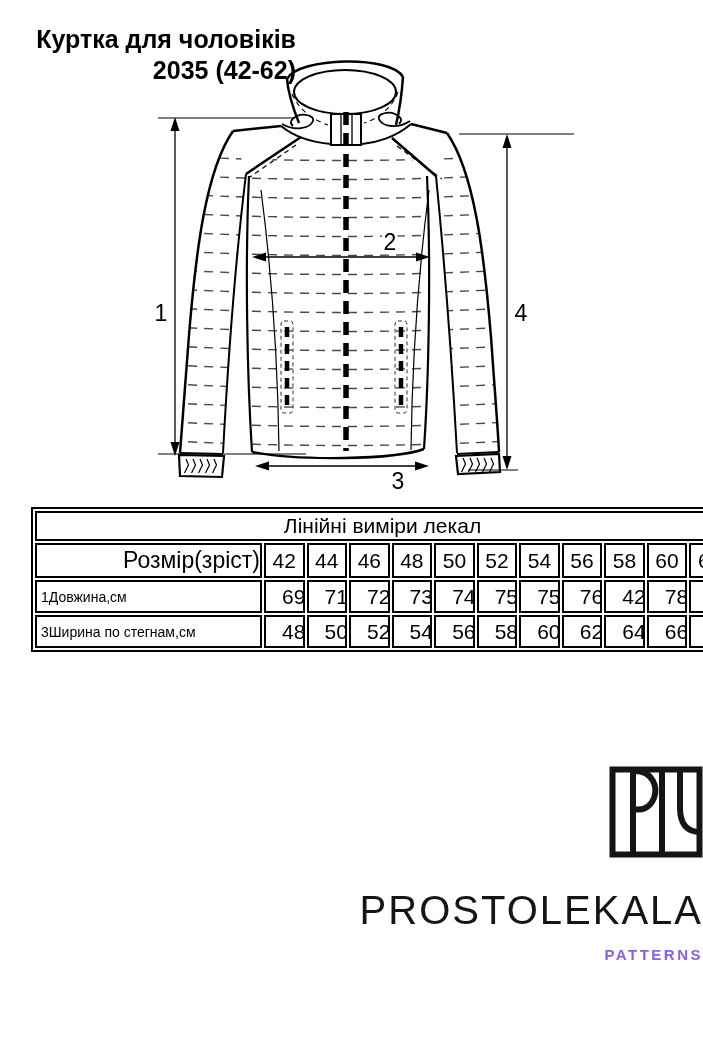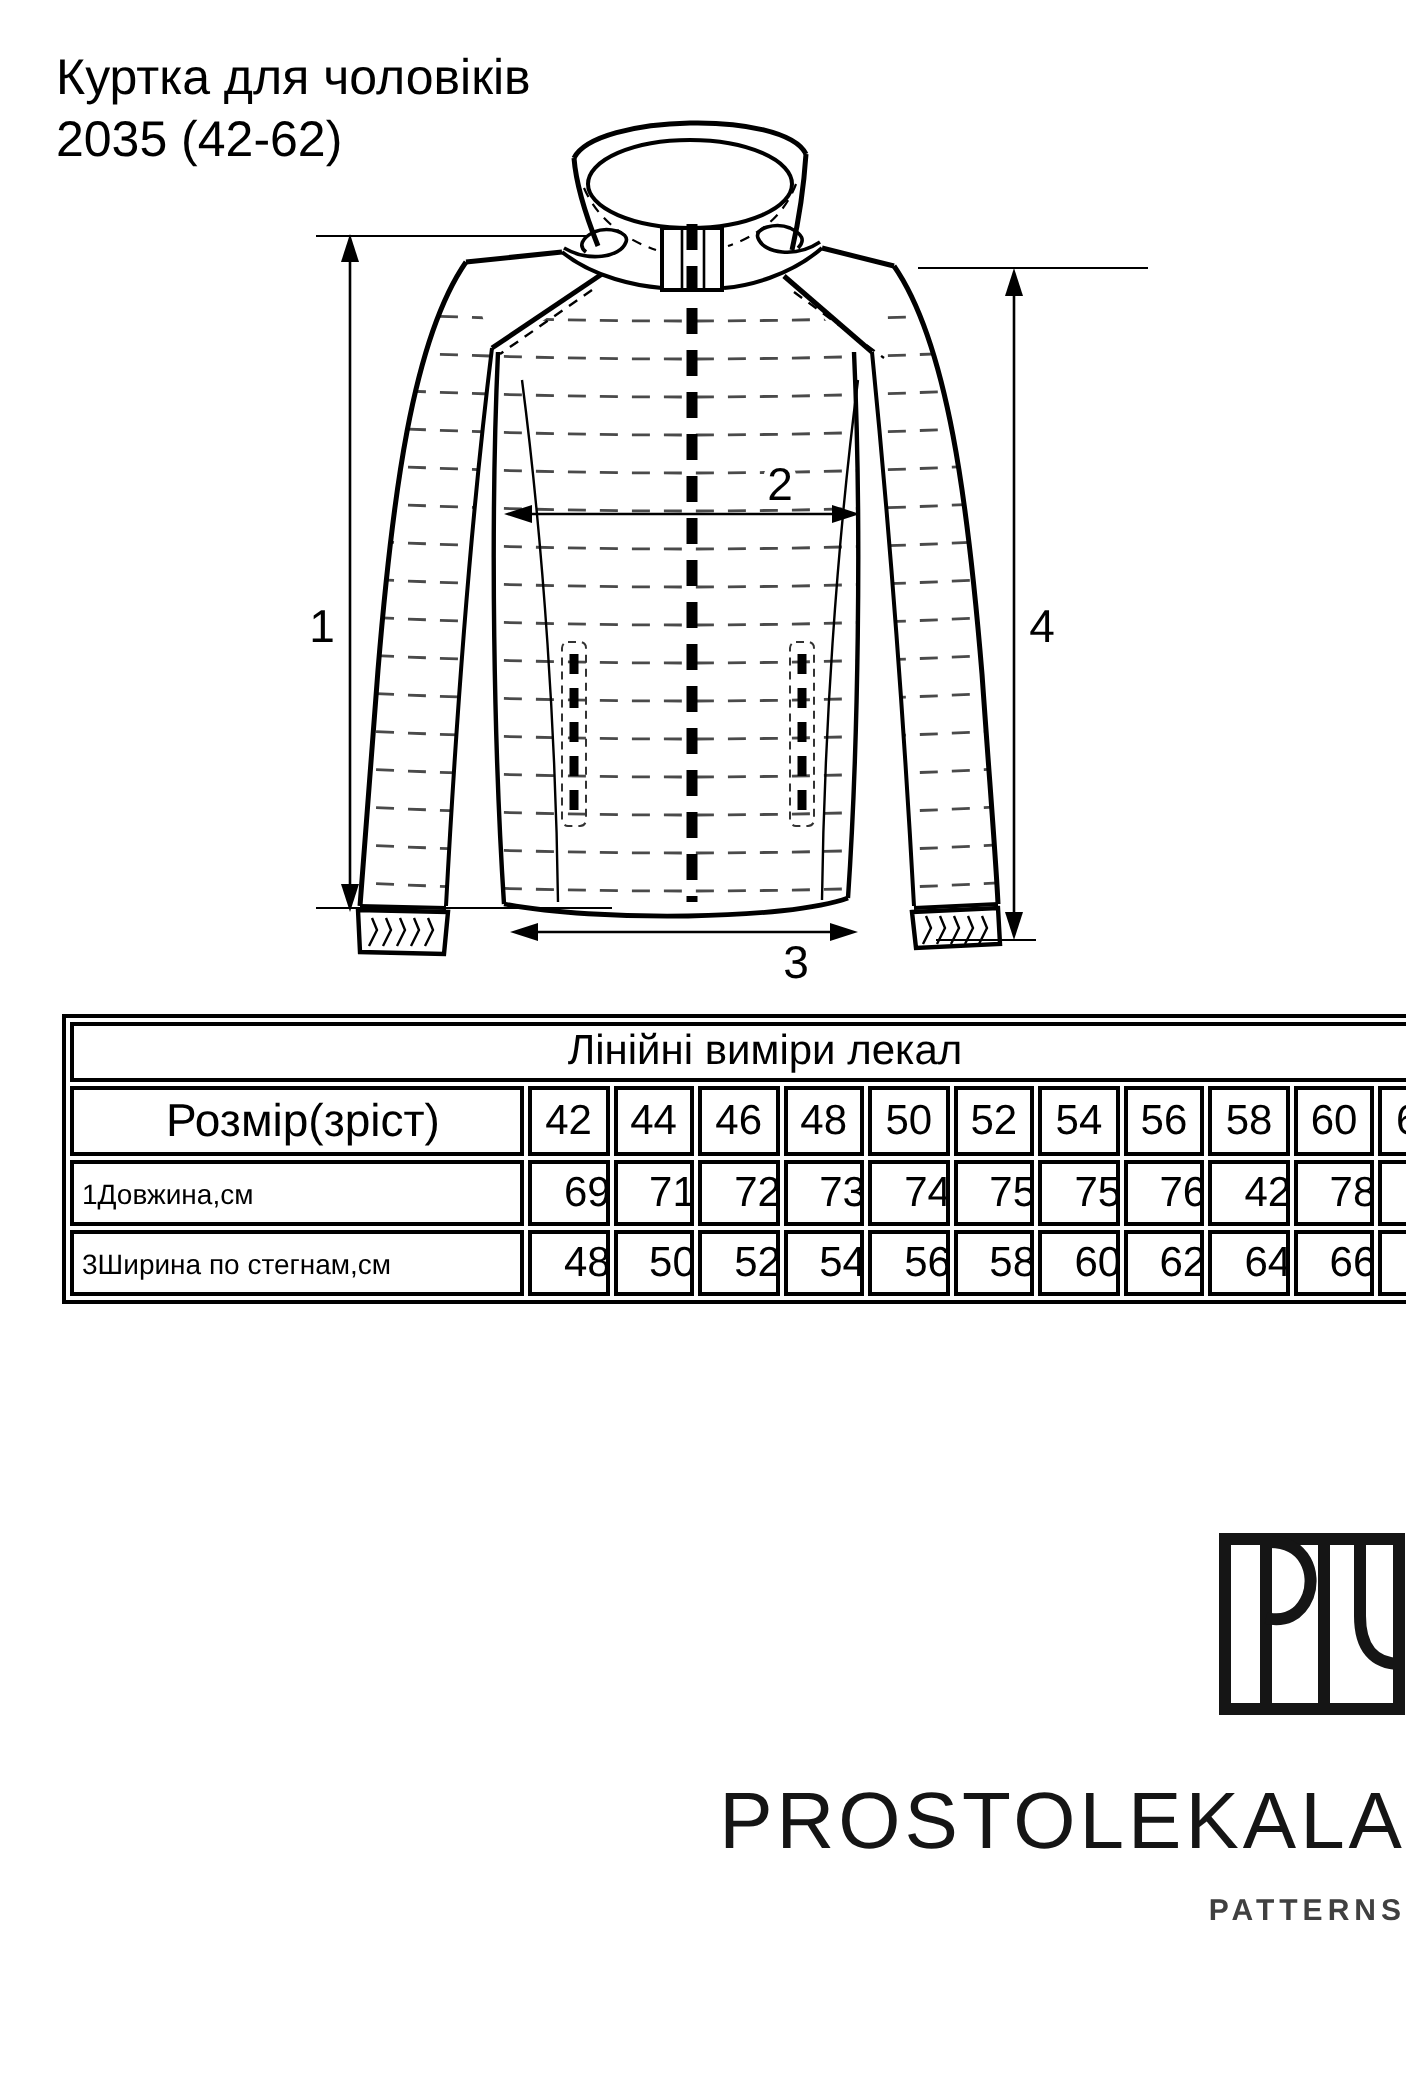--- a/index.html
+++ b/index.html
@@ -1,46 +1,46 @@
 <!DOCTYPE html>
 <html><head>
 <meta charset="utf-8">
 <style>
   html,body{margin:0;padding:0;}
   body{
     width:703px;height:1049px;position:relative;background:#ffffff;
     font-family:"Liberation Sans",sans-serif;color:#000;overflow:hidden;
   }
   .title-block{
-    position:absolute;left:28px;top:24px;width:268px;text-align:left;
-    font-size:25px;line-height:1.24;color:#000;
+    position:absolute;left:28px;top:24px;width:268px;text-align:right;
+    font-size:25px;line-height:1.24;color:#000;font-weight:bold;
   }
   svg text{font-family:"Liberation Sans",sans-serif;}
   .diagram{position:absolute;left:0;top:0;}
   .mlabel{font-size:23px;fill:#000;}
   .halo{paint-order:stroke;stroke:#fff;stroke-width:6px;}
   
   table.size-table{
     position:absolute;left:31px;top:507px;width:703px;
     border-collapse:separate;border-spacing:2.5px;
     border:2.5px solid #000;table-layout:fixed;background:#fff;
   }
   table.size-table td{
     border:2px solid #000;text-align:center;padding:0;background:#fff;
     font-size:21px;vertical-align:middle;overflow:hidden;white-space:nowrap;
   }
   tr.hdr td{height:26px;font-size:21px;}
   tr.size td{height:31px;}
-  tr.size td.lbl{font-size:23px;text-align:center;padding-left:6px;}
+  tr.size td.lbl{font-size:23px;text-align:right;padding-left:6px;}
   tr.meas td{height:29px;padding-left:16px;}
   tr.meas td.lbl{font-size:14px;text-align:left;padding-left:4px;}
   
   .brand{position:absolute;left:0;top:766px;width:703px;text-align:right;}
   .brand-name{font-size:40px;letter-spacing:2px;font-weight:500;color:#151515;margin-top:26px;}
-  .brand-sub{font-size:15px;letter-spacing:2.5px;font-weight:700;color:#404040;margin-top:13px;}
+  .brand-sub{font-size:15px;letter-spacing:2.5px;font-weight:700;color:#8b5cf6;margin-top:13px;}
 </style>
 </head>
 <body>
 
 <div class="title-block">
   <div>Куртка для чоловіків</div>
   <div>2035 (42-62)</div>
 </div>
 
 <svg class="diagram" width="703" height="502" viewBox="0 0 703 502">

